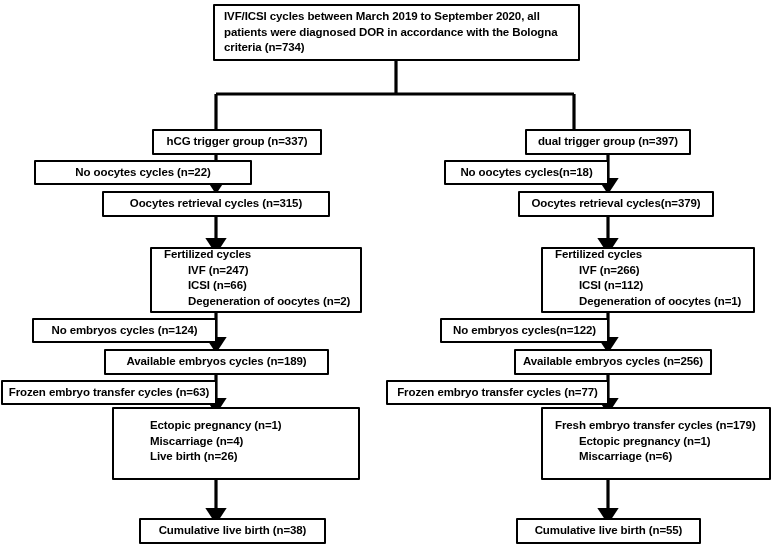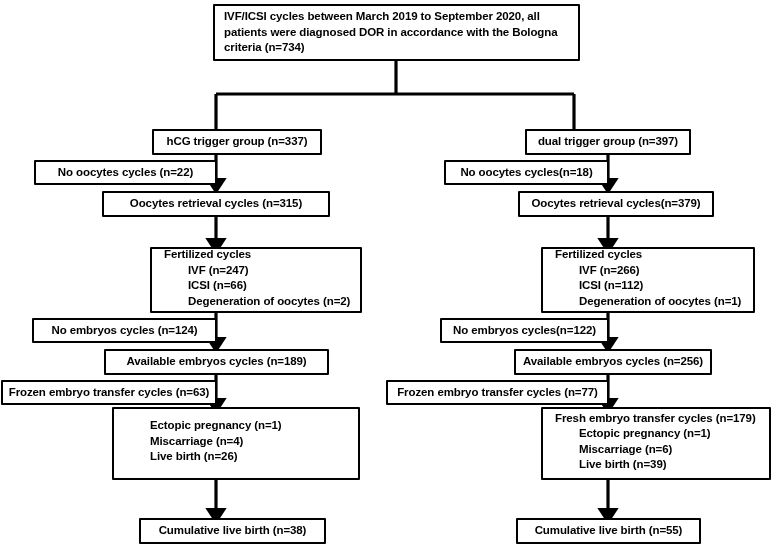--- a/index.html
+++ b/index.html
@@ -69,21 +69,21 @@
   <div class="node block pad" style="left:213px;top:4px;width:367px;height:57px;">
     <span class="ln">IVF/ICSI cycles between March 2019 to September 2020, all</span>
     <span class="ln">patients were diagnosed DOR in accordance with the Bologna</span>
     <span class="ln">criteria (n=734)</span>
   </div>
 
   <div class="node center pad" style="left:152px;top:129px;width:170px;height:26px;">
     <span class="ln">hCG trigger group (n=337)</span>
   </div>
 
-  <div class="node center pad" style="left:34px;top:160px;width:183px;height:25px;">
+  <div class="node center pad" style="left:34px;top:160px;width:218px;height:25px;">
     <span class="ln">No oocytes cycles (n=22)</span>
   </div>
 
   <div class="node center pad" style="left:102px;top:191px;width:228px;height:26px;text-align:center;">
     <span class="ln">Oocytes retrieval cycles (n=315)</span>
   </div>
 
   <div class="node block padlines" style="left:150px;top:247px;width:212px;height:66px;">
     <span class="ln">Fertilized cycles</span>
     <span class="ln ind">IVF (n=247)</span>
@@ -141,20 +141,19 @@
   </div>
 
   <div class="node center pad" style="left:386px;top:380px;width:223px;height:25px;">
     <span class="ln">Frozen embryo transfer cycles (n=77)</span>
   </div>
 
   <div class="node block padlines" style="left:541px;top:407px;width:230px;height:73px;">
     <span class="ln">Fresh embryo transfer cycles (n=179)</span>
     <span class="ln ind">Ectopic pregnancy (n=1)</span>
     <span class="ln ind">Miscarriage (n=6)</span>
-    <span class="ln ind">Live birth (n=39)</span>
   </div>
 
   <div class="node center pad" style="left:516px;top:518px;width:185px;height:26px;">
     <span class="ln">Cumulative live birth (n=55)</span>
   </div>
 
 </div>
 
 </body></html>

